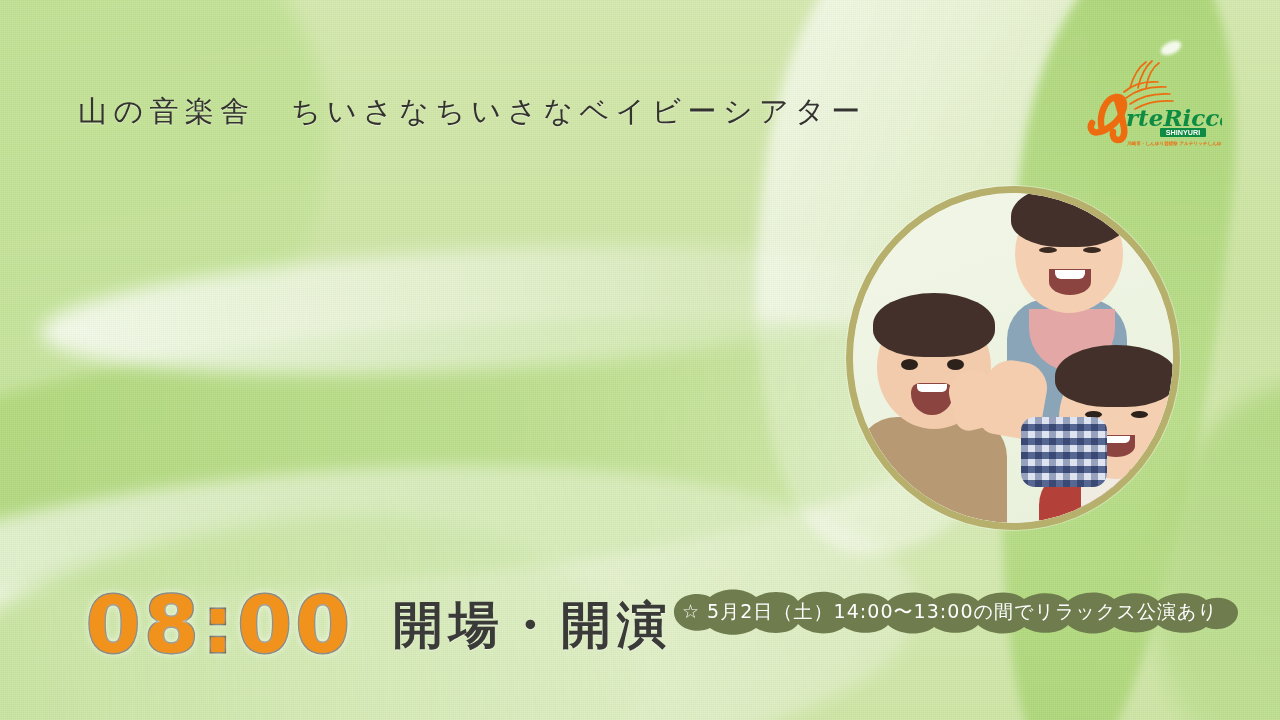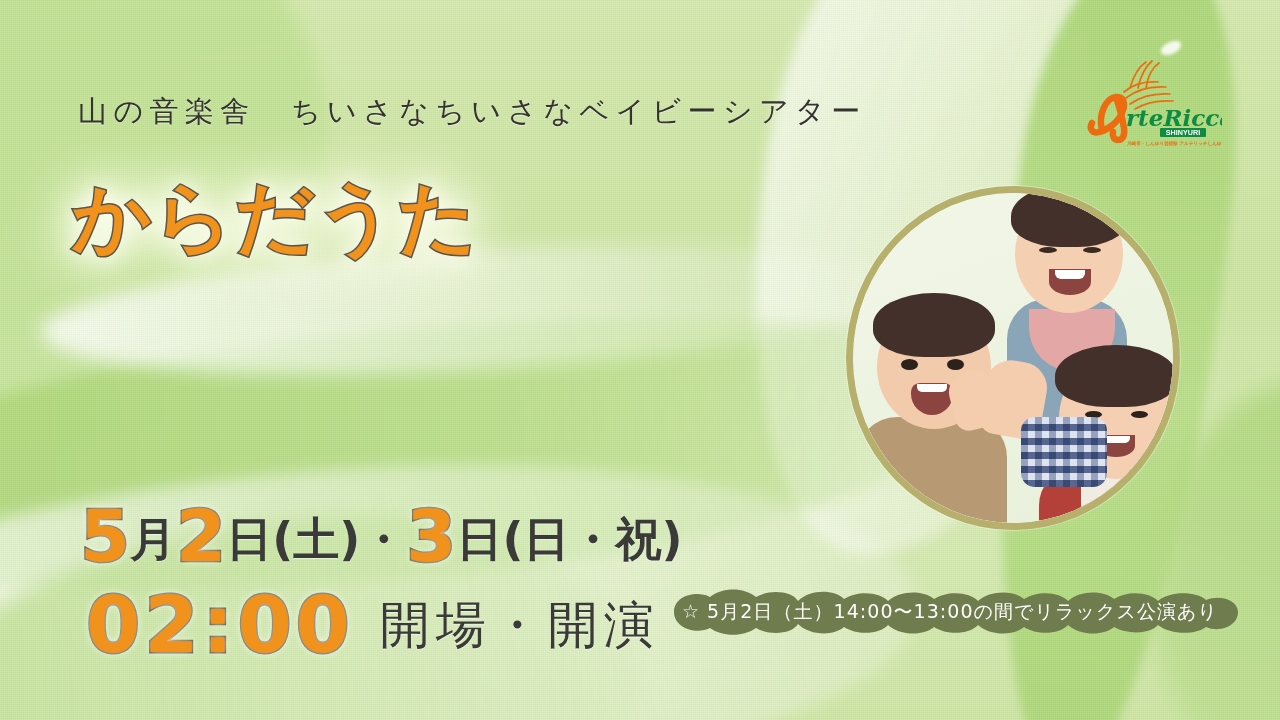--- a/index.html
+++ b/index.html
@@ -139,22 +139,22 @@
   .mid-d{   
     font-size:46px;font-weight:600;color:#3a3a38;
     text-shadow:0 1px 0 rgba(255,255,255,.5);
   }
   .time-o{
     font-size:78px;font-weight:700;color:#F0921B;letter-spacing:.05em;
     -webkit-text-stroke:2.8px #57544d;paint-order:stroke fill;
     text-shadow:0 0 9px rgba(255,255,250,.8);
   }
   .time-d{
-    font-size:50px;font-weight:400;color:#3a3a38;letter-spacing:.12em;
-    margin-left:26px;text-shadow:0 1px 0 rgba(255,255,255,.5);
+    font-size:50px;font-weight:700;color:#3a3a38;letter-spacing:.12em;
+    margin-left:39px;text-shadow:0 1px 0 rgba(255,255,255,.5);
     vertical-align:10px;
   }
 
   
   .photo-wrap{
     position:absolute;left:846px;top:186px;width:320px;height:330px;z-index:9;
     border-radius:50%;
     border:7px solid #b6b06c;
     background:#eef3e2;
     overflow:hidden;
@@ -218,30 +218,26 @@
 
       <text x="54" y="68" font-family="'DejaVu Serif','Liberation Serif',serif" font-size="23" font-style="italic" font-weight="700" fill="#0f8c43">rteRicca</text>
 
       <rect x="88" y="70" width="46" height="9" fill="#0f8c43" rx="1"></rect>
       <text x="111" y="77.3" text-anchor="middle" font-size="7.2" font-weight="700" fill="#ffffff" font-family="'Liberation Sans',sans-serif">SHINYURI</text>
 
       <text x="55" y="87" font-size="4.6" fill="#ED6C10" font-weight="700" font-family="'Liberation Sans',sans-serif">川崎市・しんゆり芸術祭 アルテリッチしんゆり</text>
     </svg>
   </div>
 
-  <div class="kara">からだうた</div>
-
-
-
-  <div class="dateline">
-    <span class="big-o">5</span><span class="mid-d">月</span><span class="big-o">2</span><span class="mid-d">日</span><span class="mid-d">(土)</span><span class="mid-d">・</span><span class="big-o">3</span><span class="mid-d">日</span><span class="mid-d">(日・祝)</span>
-  </div>
+
+
+
 
   <div class="timeline">
-    <span class="time-o">02:00</span><span class="time-d">開場・開演</span>
+    <span class="time-o">08:00</span><span class="time-d">開場・開演</span>
   </div>
 
   <div class="photo-wrap">
     <div class="photo">
       <div class="bg"></div>
 
       <div class="bb" style="left:126px;top:-12px;width:168px;height:230px;">
         <div style="position:absolute;left:28px;top:118px;width:120px;height:120px;background:#8aa4b8;border-radius:40px 40px 18px 18px;"></div>
         <div style="position:absolute;left:50px;top:128px;width:86px;height:62px;background:#e3a8a5;border-radius:0 0 46px 46px;"></div>
         <div class="head" style="position:absolute;left:36px;top:14px;width:108px;height:118px;background:#f4cfb2;"></div>

